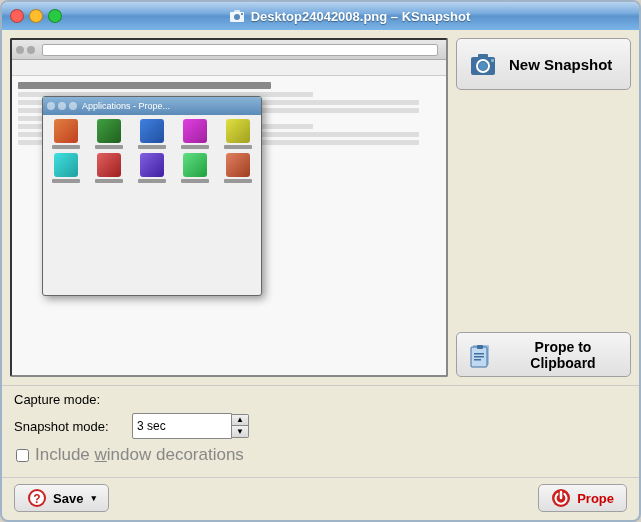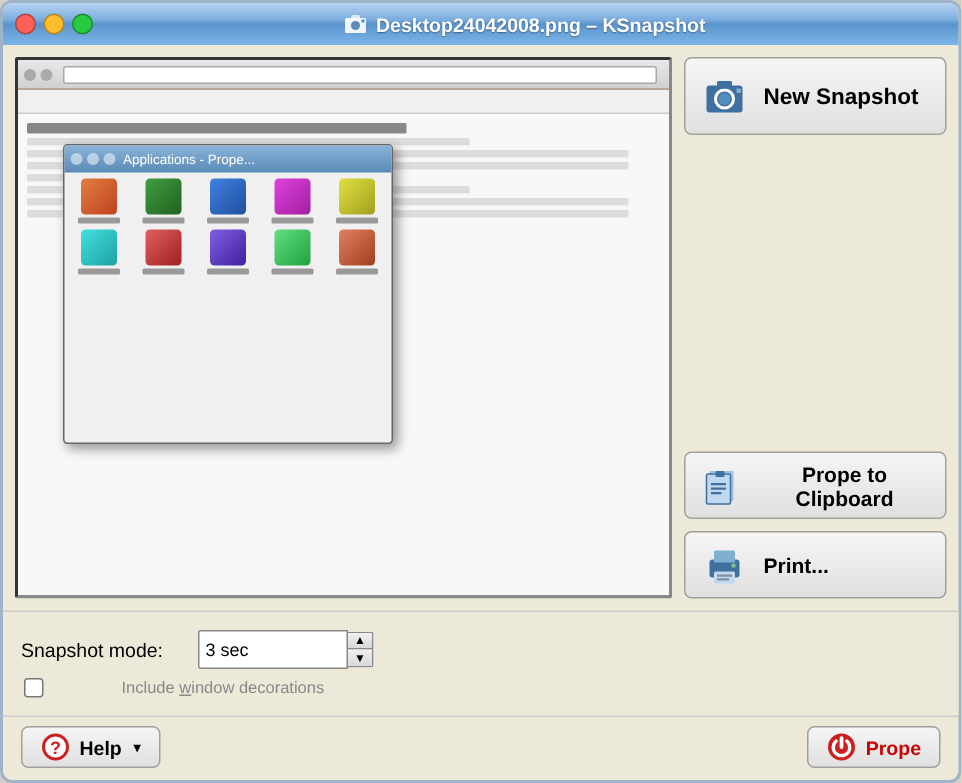--- a/index.html
+++ b/index.html
@@ -74,21 +74,21 @@
       background: #2a5080;
       border: 2px inset #888;
       border-radius: 2px;
       overflow: hidden;
       position: relative;
     }
 
     .fake-browser {
       width: 100%;
       height: 100%;
-      background: #f97316;
+      background: #fdba74;
       position: relative;
       overflow: hidden;
     }
 
     .fake-browser-top {
       height: 20px;
       background: linear-gradient(to bottom, #e8e8e8, #d0d0d0);
       border-bottom: 1px solid #aaa;
       display: flex;
       align-items: center;
@@ -322,23 +322,22 @@
       padding-left: 2px;
     }
 
     .checkbox-input {
       width: 13px;
       height: 13px;
       cursor: pointer;
     }
 
     .checkbox-label {
-      font-size: 11px;
+      font-size: 17px;
       color: #888;
-      margin-left: 46px;
     }
 
     .footer {
       display: flex;
       align-items: center;
       justify-content: space-between;
       padding: 6px 12px 8px;
       border-top: 1px solid #ccc;
     }
 
@@ -493,38 +492,26 @@
             <rect x="4" y="6" width="16" height="20" rx="1" fill="#c0d8f0" stroke="#4070a0" stroke-width="1"></rect>
             <rect x="10" y="4" width="6" height="4" rx="1" fill="#4070a0"></rect>
             <rect x="7" y="12" width="10" height="1.5" fill="#4070a0"></rect>
             <rect x="7" y="15" width="10" height="1.5" fill="#4070a0"></rect>
             <rect x="7" y="18" width="7" height="1.5" fill="#4070a0"></rect>
           </svg>
         </div>
         <span>Prope to Clipboard</span>
       </button>
 
-      <button class="action-btn">
-        <div class="btn-icon">
-          <svg viewBox="0 0 28 28">
-            <rect x="4" y="10" width="20" height="12" rx="2" fill="#4070a0"></rect>
-            <rect x="7" y="4" width="14" height="8" rx="1" fill="#80b0d0"></rect>
-            <rect x="7" y="18" width="14" height="8" rx="1" fill="#c0d8f0"></rect>
-            <rect x="9" y="20" width="10" height="1.5" fill="#8090a0"></rect>
-            <rect x="9" y="22.5" width="8" height="1.5" fill="#8090a0"></rect>
-            <circle cx="20" cy="14" r="1.5" fill="#80c080"></circle>
-          </svg>
-        </div>
-        <span>Print...</span>
-      </button>
     </div>
   </div>
 
   <div class="bottom-section">
     <div class="form-row">
+      <span class="form-label">Capture mode:</span>
     </div>
     <div class="form-row">
       <span class="form-label">Snapshot mode:</span>
       <div class="spinbox-wrap">
         <input class="spinbox-input" type="text" value="3 sec" style="">
         <div class="spinbox-btns">
           <button class="spin-btn">▲</button>
           <button class="spin-btn">▼</button>
         </div>
       </div>
@@ -538,21 +525,21 @@
   </div>
 
   <div class="footer">
     <button class="footer-btn">
 
       <svg width="20" height="20" viewBox="0 0 20 20">
         <circle cx="10" cy="10" r="9" fill="#cc2020"></circle>
         <circle cx="10" cy="10" r="7" fill="white"></circle>
         <text x="10" y="14.5" text-anchor="middle" font-size="12" font-weight="bold" fill="#cc2020">?</text>
       </svg>
-      <span>Help</span>
+      <span>Save</span>
       <span class="dropdown-arrow">▾</span>
     </button>
     <button class="footer-btn quit-btn">
 
       <svg width="20" height="20" viewBox="0 0 20 20">
         <circle cx="10" cy="10" r="9" fill="#cc2020"></circle>
         <path d="M 10 4 L 10 10" stroke="white" stroke-width="2.5" stroke-linecap="round"></path>
         <path d="M 6.5 6 A 5.5 5.5 0 1 0 13.5 6" fill="none" stroke="white" stroke-width="2.2" stroke-linecap="round"></path>
       </svg>
       <span>Prope</span>

